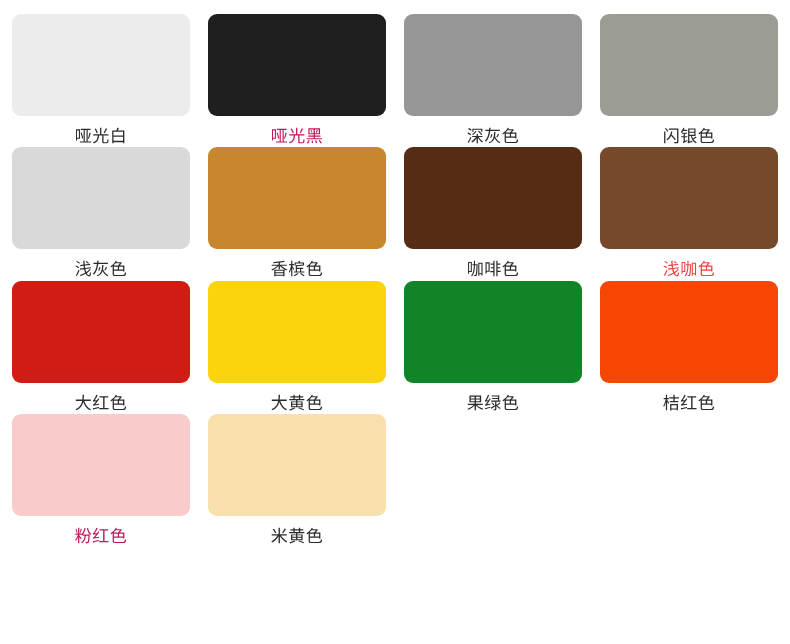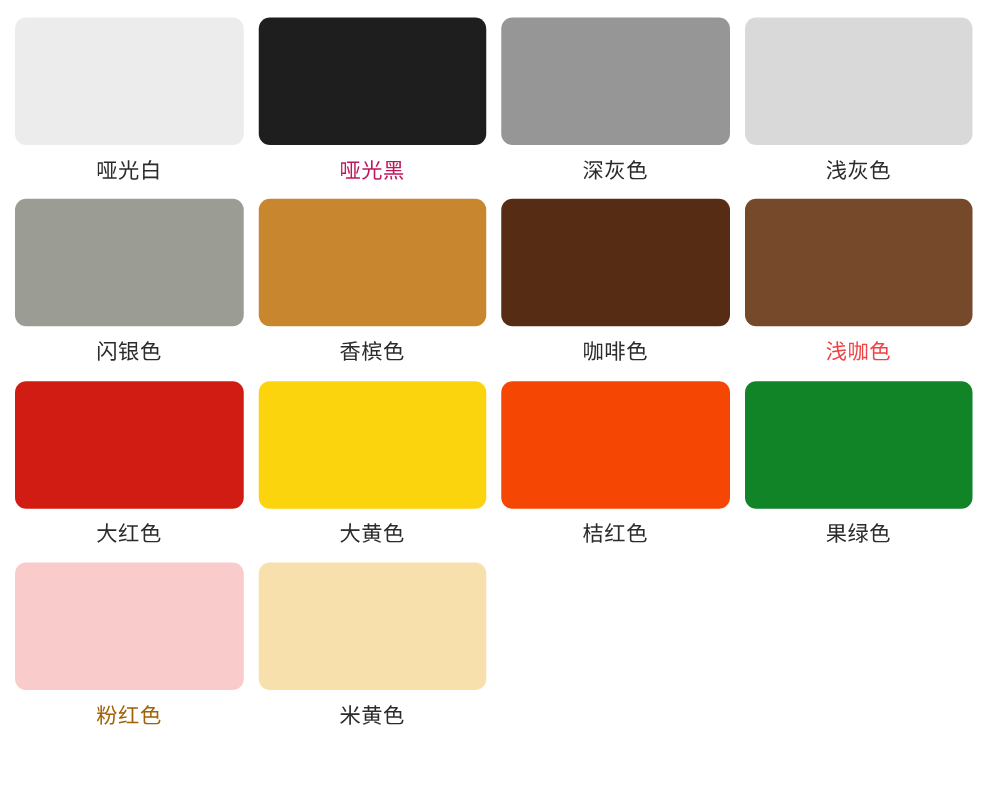--- a/index.html
+++ b/index.html
@@ -18,21 +18,20 @@
   .swatch-grid {
     box-sizing: border-box;
     width: 790px;
     height: 516px;
     padding: 14px 12px 10px 12px;
     display: grid;
     grid-template-columns: repeat(4, 1fr);
     grid-template-rows: repeat(4, 1fr);
     column-gap: 18px;
     row-gap: 0px;
-    gap: 12px;
   }
 
   .swatch-cell {
     display: flex;
     flex-direction: column;
     align-items: center;
     justify-content: flex-start;
   }
 
   .swatch-chip {
@@ -66,27 +65,27 @@
     <div class="swatch-chip" style="background-color: rgb(30, 30, 30);"></div>
     <div class="swatch-label" style="color: #be185d;">哑光黑</div>
   </div>
 
   <div class="swatch-cell">
     <div class="swatch-chip" style="background-color: rgb(150, 150, 150);"></div>
     <div class="swatch-label" style="color: rgb(43, 43, 43);">深灰色</div>
   </div>
 
   <div class="swatch-cell">
-    <div class="swatch-chip" style="background-color: rgb(217, 217, 217);"></div>
-    <div class="swatch-label" style="color: rgb(43, 43, 43);">浅灰色</div>
+    <div class="swatch-chip" style="background-color: rgb(155, 157, 149);"></div>
+    <div class="swatch-label" style="color: rgb(43, 43, 43);">闪银色</div>
   </div>
 
   <div class="swatch-cell">
-    <div class="swatch-chip" style="background-color: rgb(155, 157, 149);"></div>
-    <div class="swatch-label" style="color: rgb(43, 43, 43);">闪银色</div>
+    <div class="swatch-chip" style="background-color: rgb(217, 217, 217);"></div>
+    <div class="swatch-label" style="color: rgb(43, 43, 43);">浅灰色</div>
   </div>
 
   <div class="swatch-cell">
     <div class="swatch-chip" style="background-color: rgb(200, 135, 46);"></div>
     <div class="swatch-label" style="color: rgb(43, 43, 43);">香槟色</div>
   </div>
 
   <div class="swatch-cell">
     <div class="swatch-chip" style="background-color: rgb(86, 45, 20);"></div>
     <div class="swatch-label" style="color: rgb(43, 43, 43);">咖啡色</div>
@@ -102,32 +101,32 @@
     <div class="swatch-label" style="color: rgb(43, 43, 43);">大红色</div>
   </div>
 
   <div class="swatch-cell">
     <div class="swatch-chip" style="background-color: rgb(251, 212, 13);"></div>
     <div class="swatch-label" style="color: rgb(43, 43, 43);">大黄色</div>
   </div>
 
 
   <div class="swatch-cell">
+    <div class="swatch-chip" style="background-color: rgb(18, 132, 40);"></div>
+    <div class="swatch-label" style="color: rgb(43, 43, 43);">果绿色</div>
+  </div>
+
+  <div class="swatch-cell">
     <div class="swatch-chip" style="background-color: rgb(245, 71, 3);"></div>
     <div class="swatch-label" style="color: rgb(43, 43, 43);">桔红色</div>
   </div>
 
   <div class="swatch-cell">
-    <div class="swatch-chip" style="background-color: rgb(18, 132, 40);"></div>
-    <div class="swatch-label" style="color: rgb(43, 43, 43);">果绿色</div>
-  </div>
-
-  <div class="swatch-cell">
     <div class="swatch-chip" style="background-color: rgb(250, 203, 203);"></div>
-    <div class="swatch-label" style="color: #a16207; font-family: Liberation Serif, serif;">粉红色</div>
+    <div class="swatch-label" style="color: #be185d; font-family: Liberation Serif, serif;">粉红色</div>
   </div>
 
   <div class="swatch-cell">
     <div class="swatch-chip" style="background-color: rgb(247, 224, 172);"></div>
     <div class="swatch-label" style="color: rgb(43, 43, 43);">米黄色</div>
   </div>
 
 
 </div>
 

